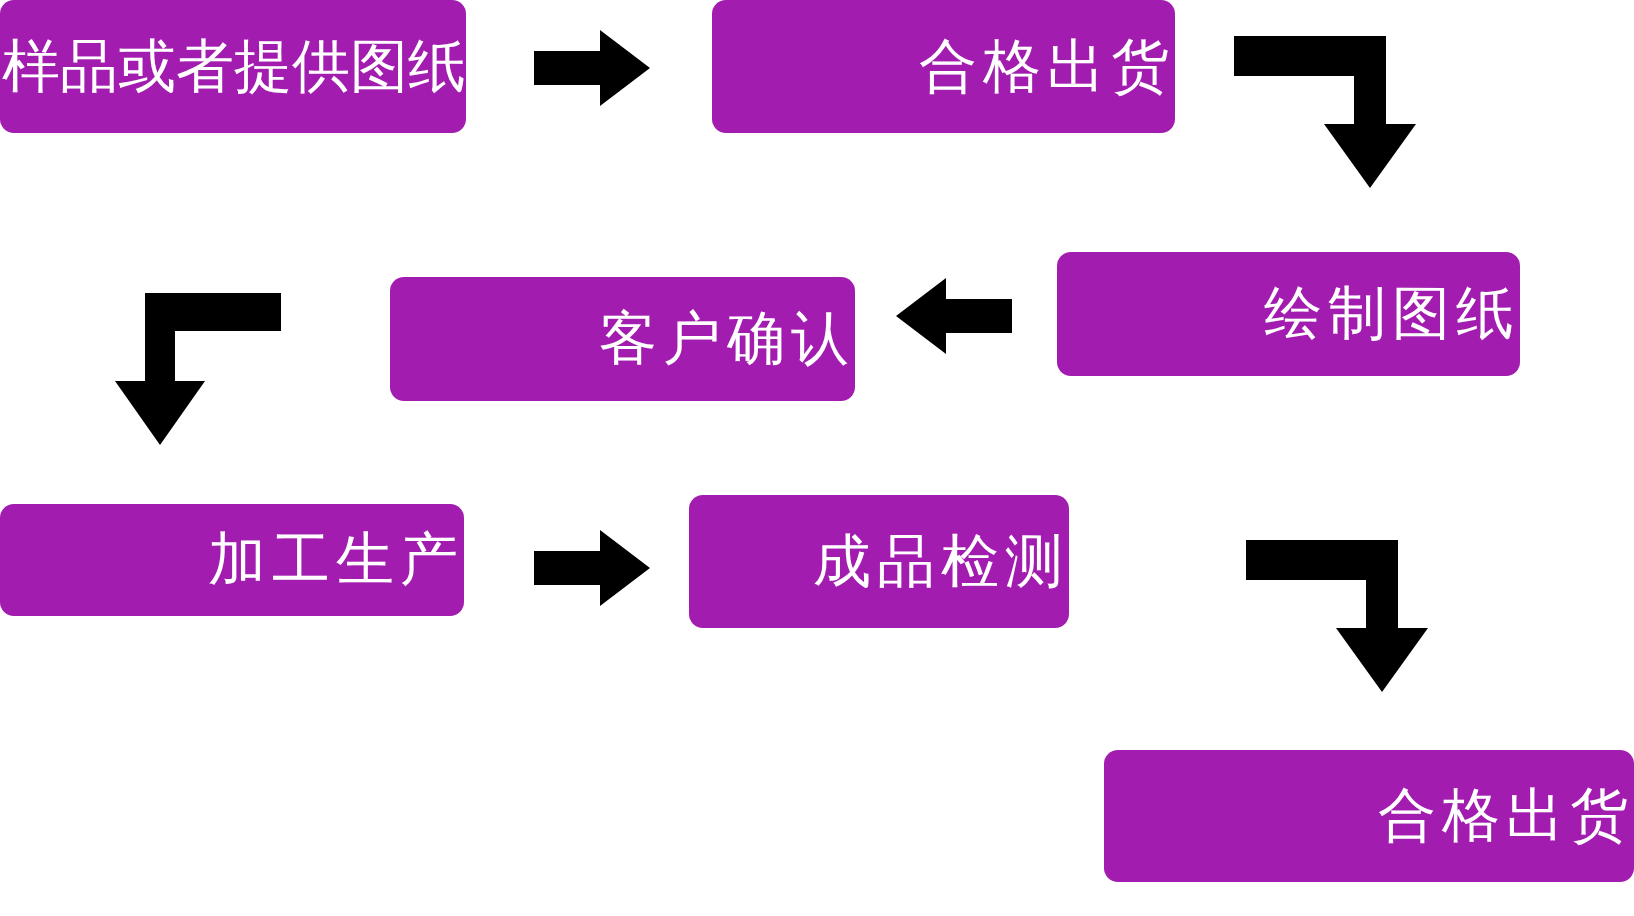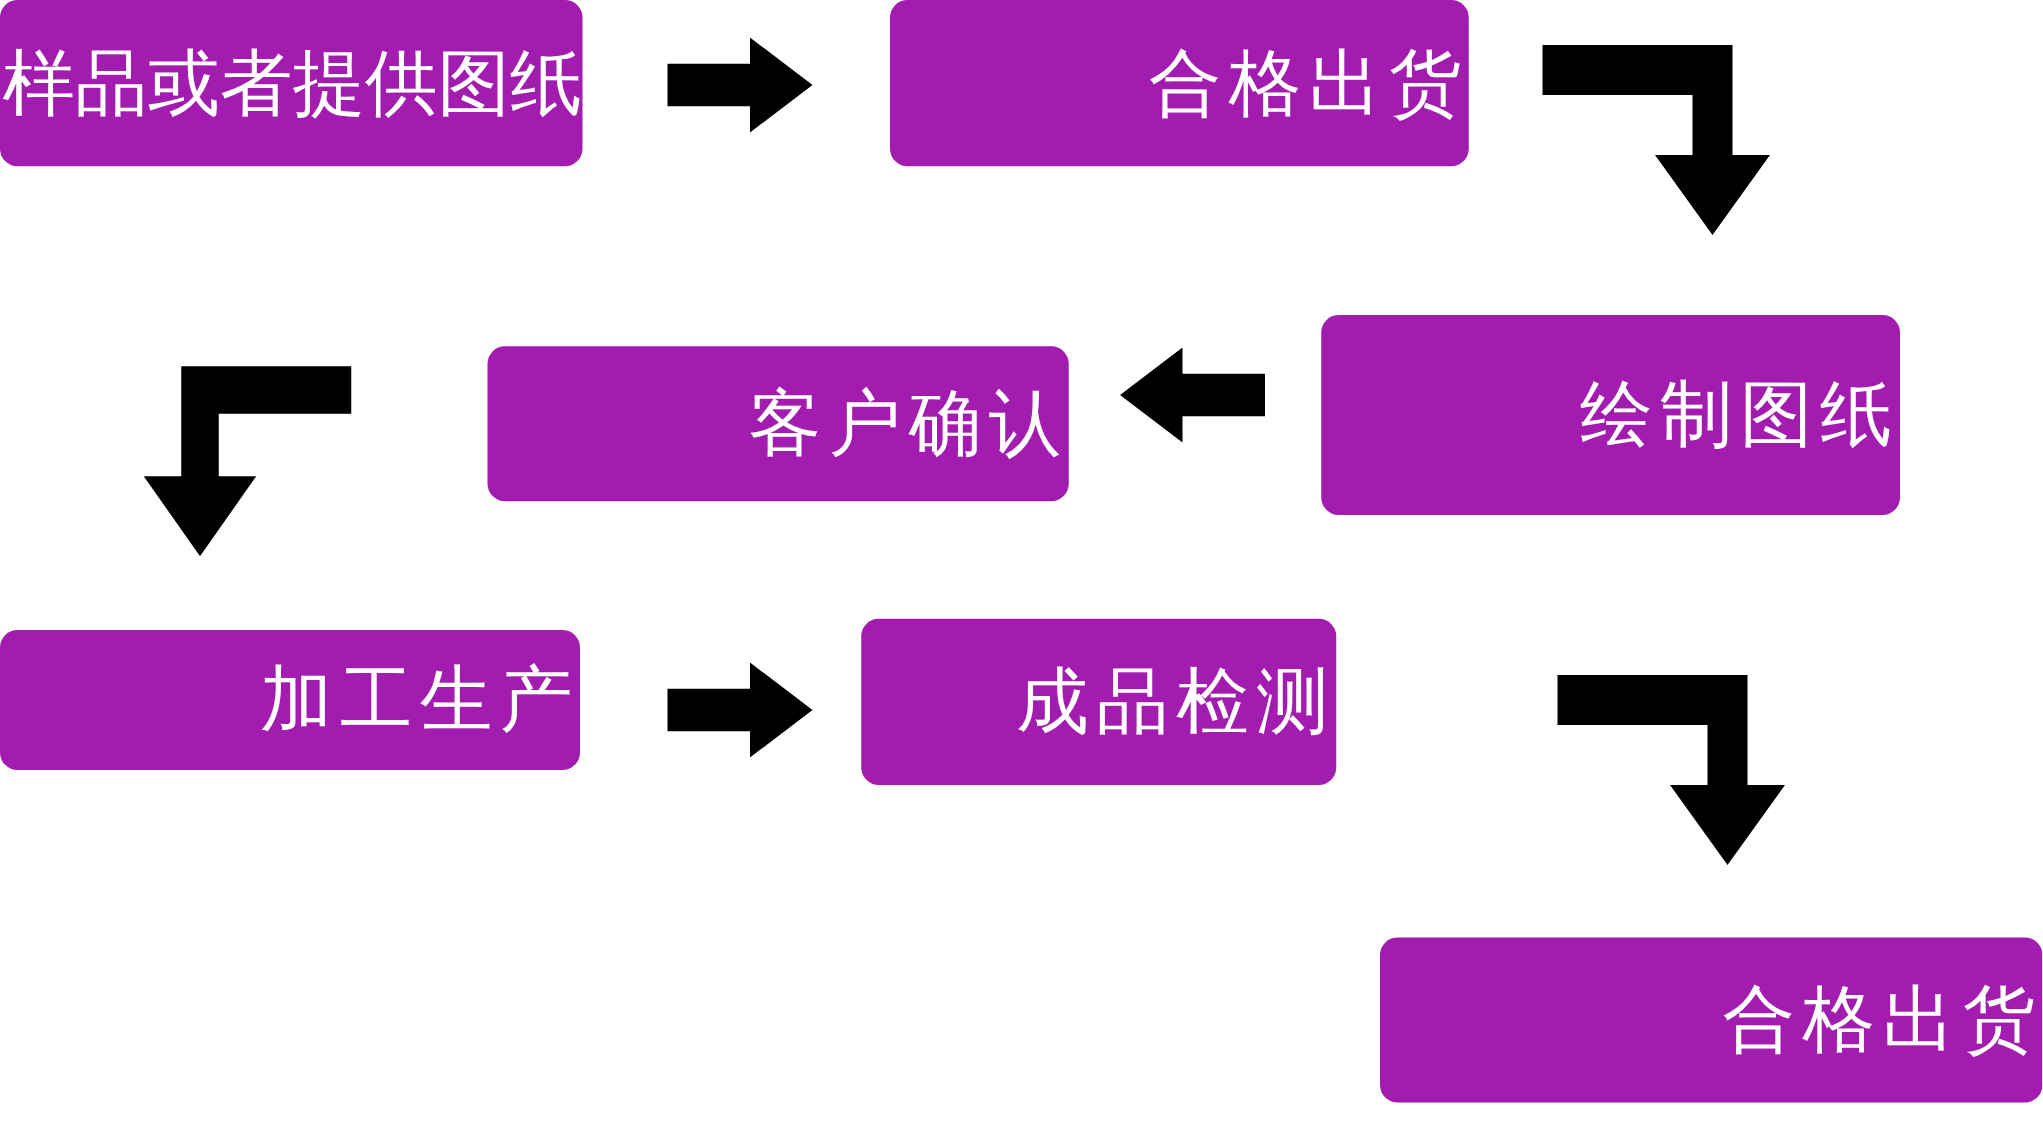--- a/index.html
+++ b/index.html
@@ -87,21 +87,21 @@
   <div class="node" style="left:390px; top:252px; width:465px; height:124px;margin-top:25px;">
     <span class="node-label">客户确认</span>
   </div>
 
   <div class="arrow" style="left:896px; top:278px; width:116px; height:76px;">
     <svg width="116" height="76" viewBox="0 0 116 76" aria-hidden="true">
       <polygon points="116,21 50,21 50,0 0,38 50,76 50,55 116,55"></polygon>
     </svg>
   </div>
 
-  <div class="node" style="left:1057px; top:252px; width:463px; height:160px;">
+  <div class="node" style="left:1057px; top:252px; width:463px; height:124px;">
     <span class="node-label">绘制图纸</span>
   </div>
 
   <div class="node" style="left:0px; top:504px; width:464px; height:112px;">
     <span class="node-label">加工生产</span>
   </div>
 
   <div class="arrow" style="left:534px; top:530px; width:116px; height:76px;">
     <svg width="116" height="76" viewBox="0 0 116 76" aria-hidden="true">
       <polygon points="0,21 66,21 66,0 116,38 66,76 66,55 0,55"></polygon>

